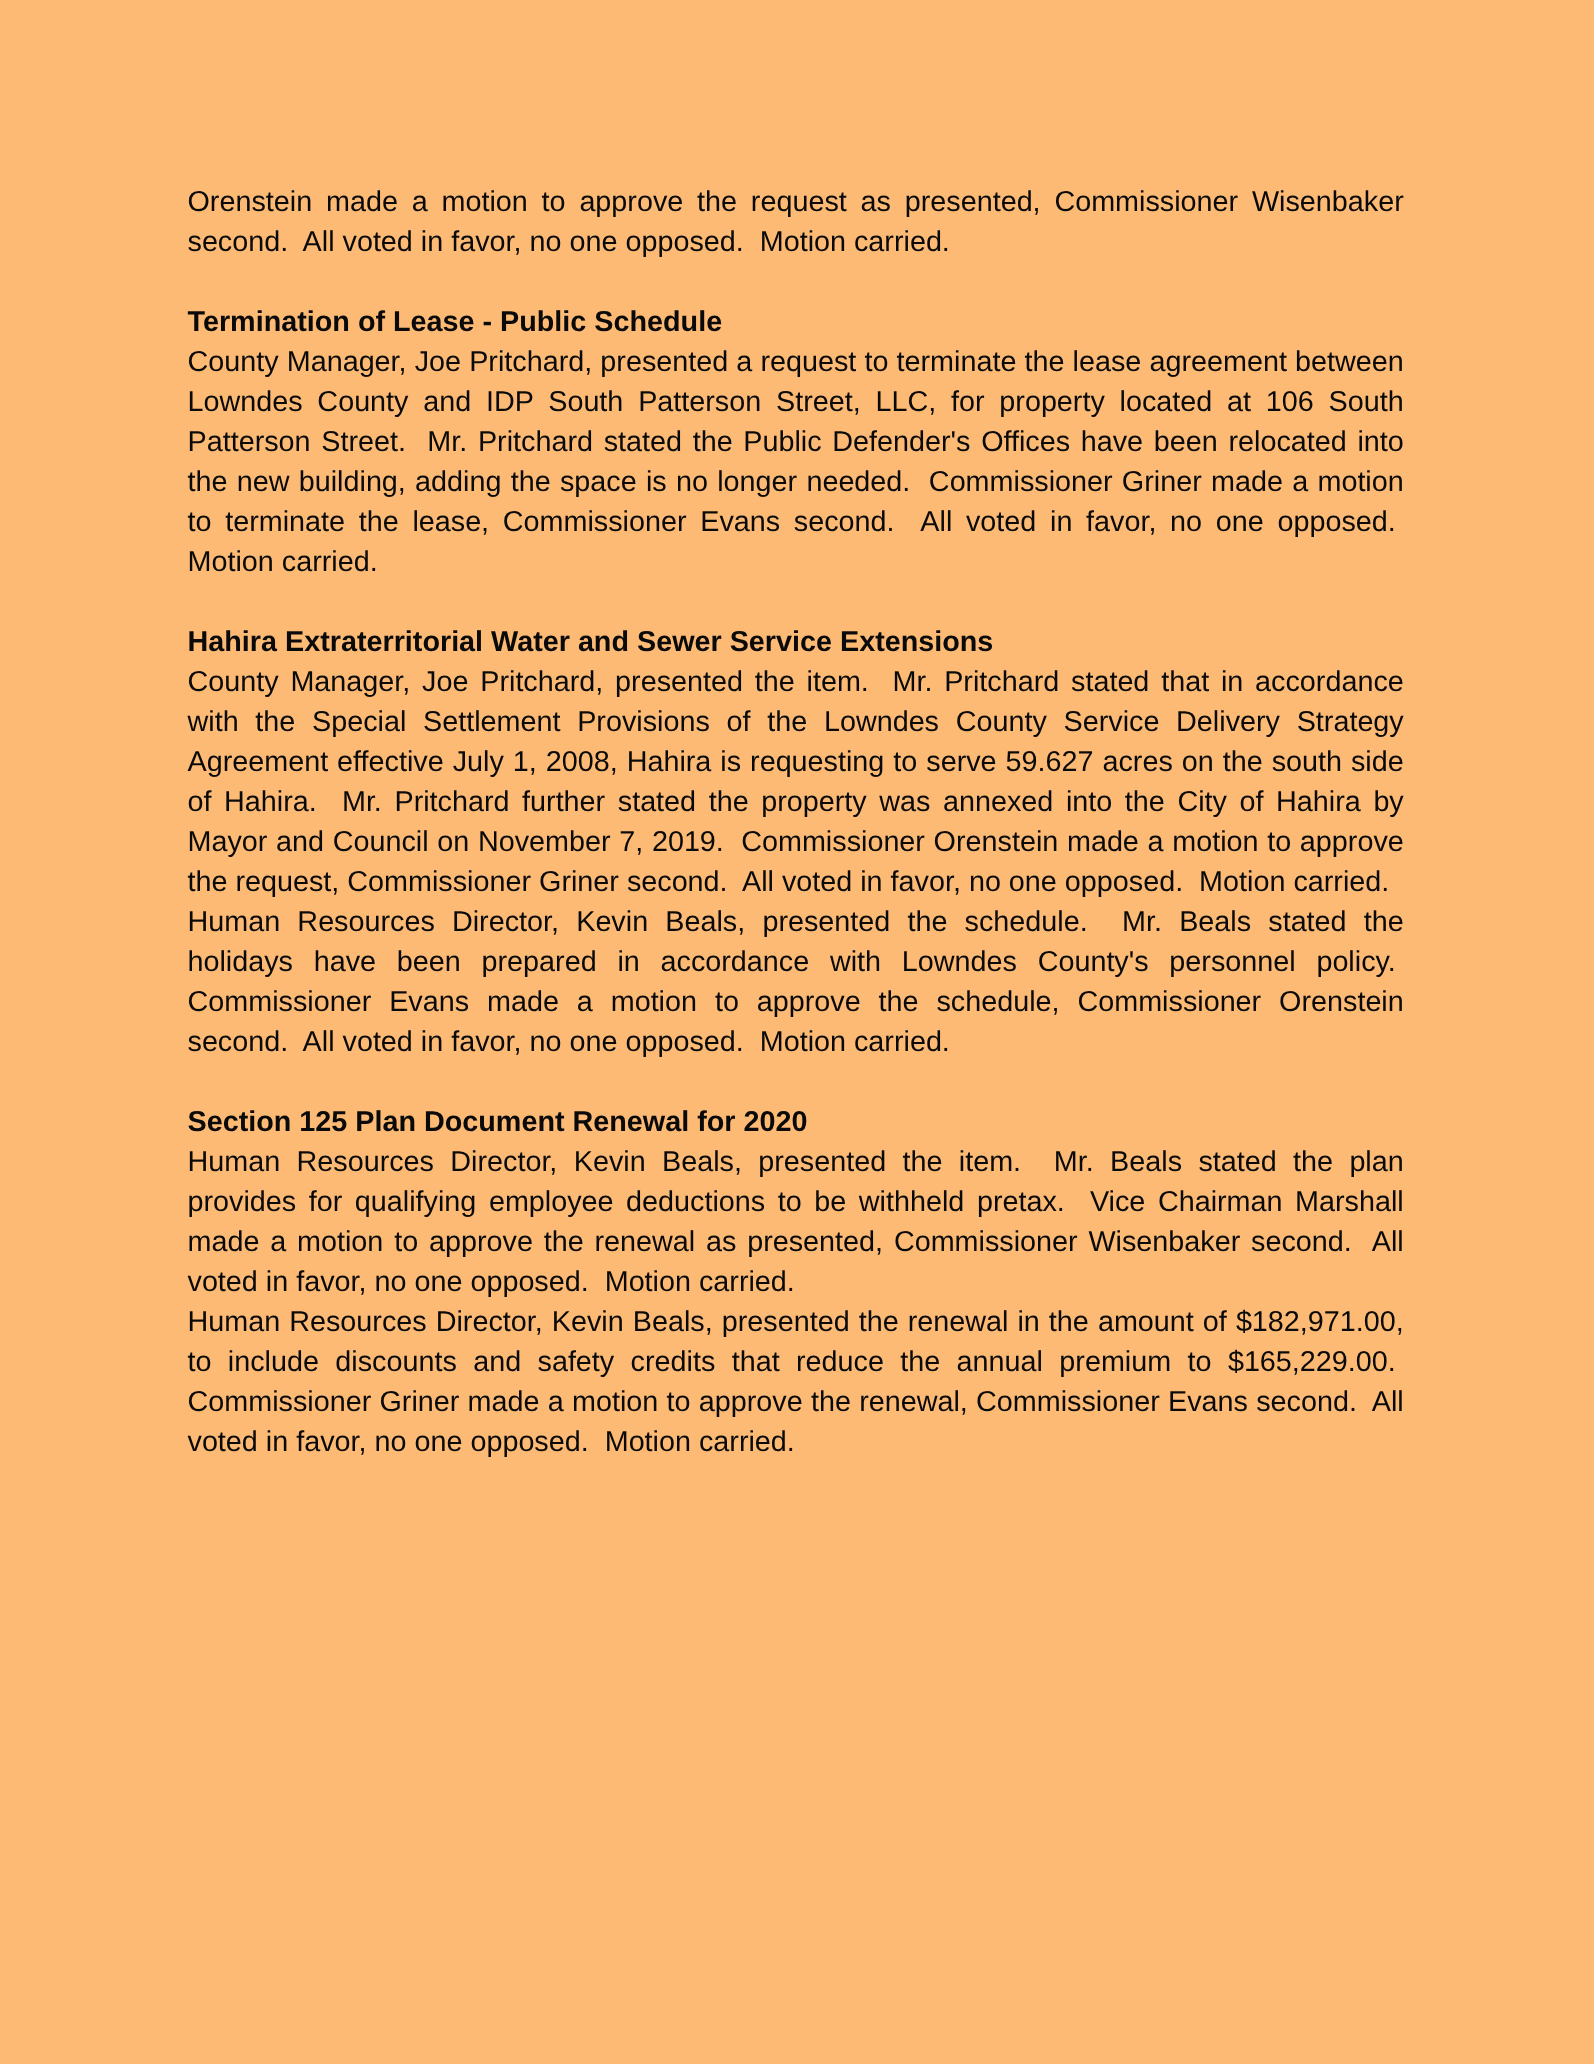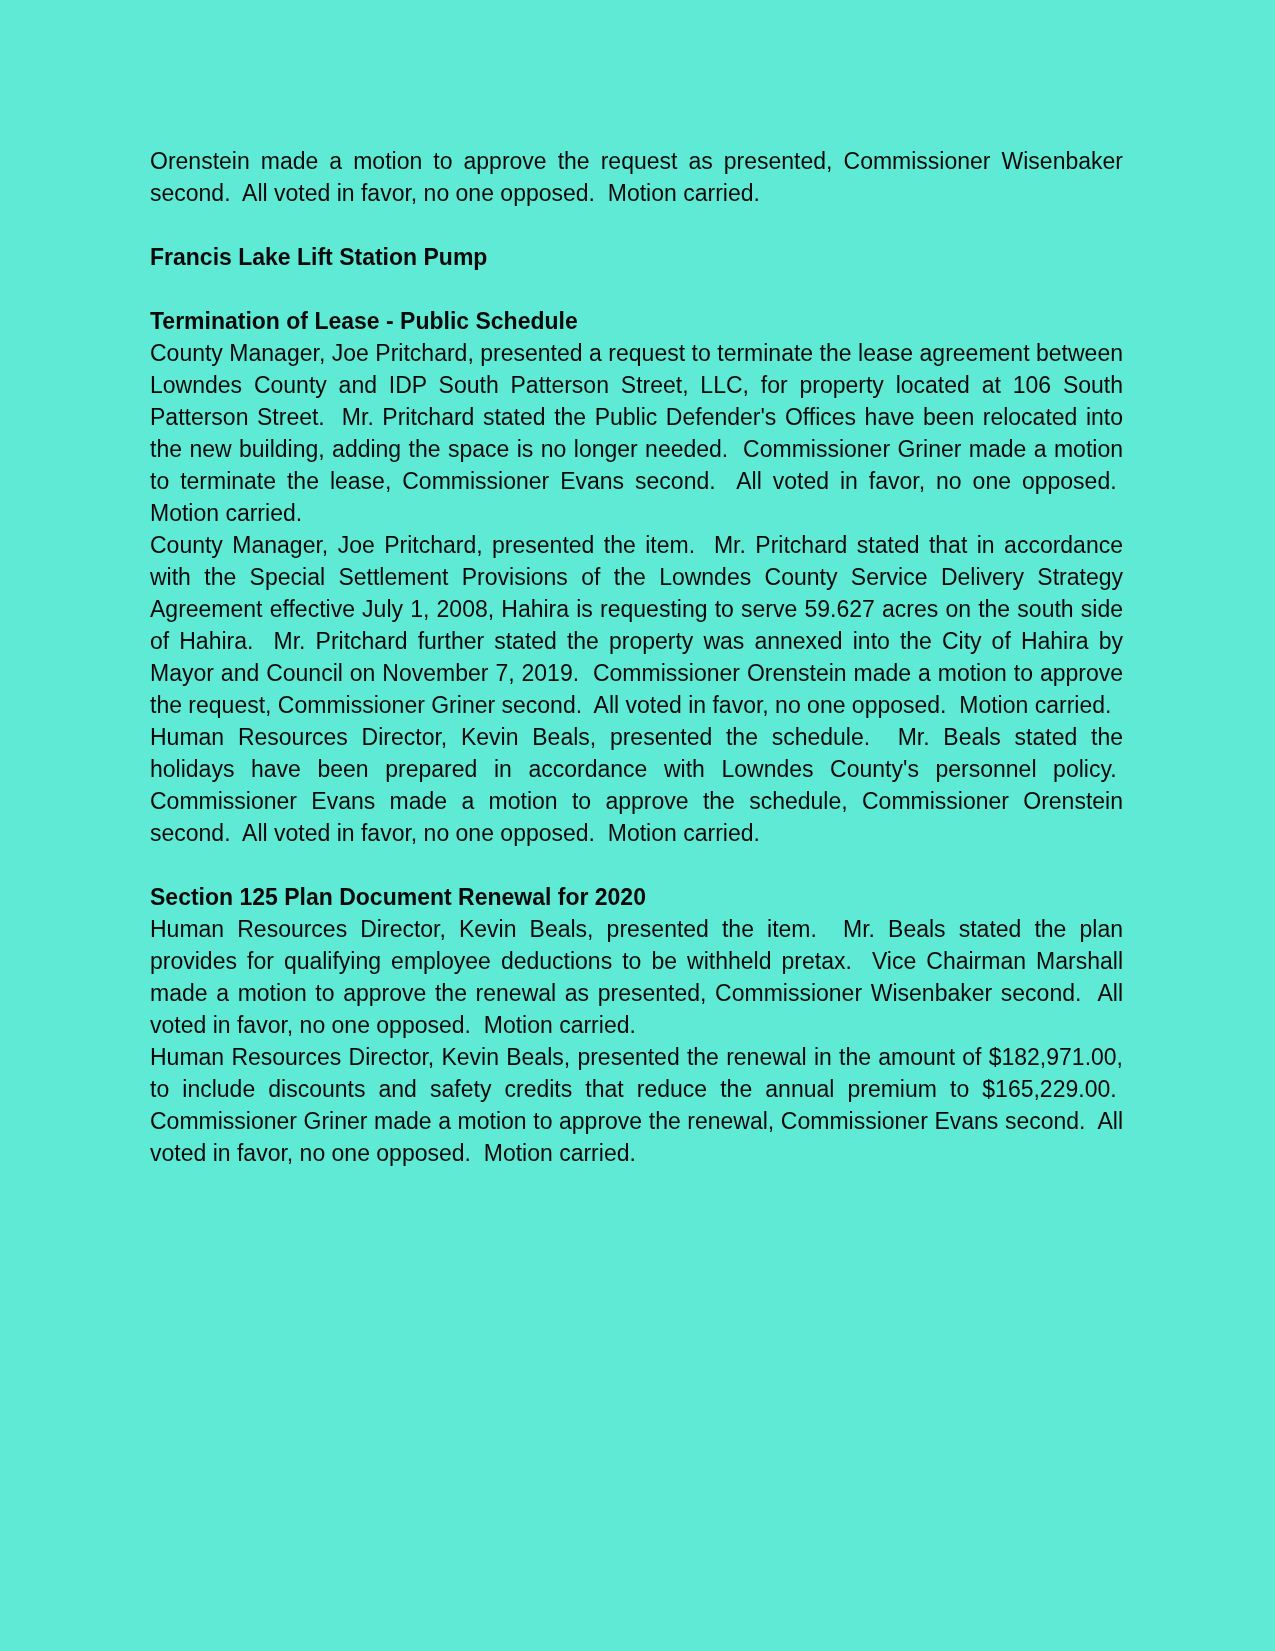--- a/index.html
+++ b/index.html
@@ -4,21 +4,21 @@
 <style>
   html, body {
     margin: 0;
     padding: 0;
     background: #ffffff;
   }
   .page {
     position: relative;
     width: 1275px;
     height: 1651px;
-    background: #5eead4;
+    background: #fdba74;
     box-sizing: border-box;
     padding: 145px 152px 0 150px;
     font-family: "Liberation Sans", "DejaVu Sans", sans-serif;
     font-size: 23px;
     line-height: 32px;
     color: #0a0a0a;
     overflow: hidden;
   }
   .para {
     margin: 0;
@@ -35,29 +35,29 @@
 </head>
 <body>
 
 <div class="page">
 
   <section>
     <p class="para">Orenstein made a motion to approve the request as presented, Commissioner Wisenbaker second.&nbsp; All voted in favor, no one opposed.&nbsp; Motion carried.</p>
   </section>
 
   <section>
-    <h2 class="heading">Francis Lake Lift Station Pump</h2>
   </section>
 
   <section>
     <h2 class="heading">Termination of Lease - Public Schedule</h2>
     <p class="para">County Manager, Joe Pritchard, presented a request to terminate the lease agreement between Lowndes County and IDP South Patterson Street, LLC, for property located at 106 South Patterson Street.&nbsp; Mr. Pritchard stated the Public Defender's Offices have been relocated into the new building, adding the space is no longer needed.&nbsp; Commissioner Griner made a motion to terminate the lease, Commissioner Evans second.&nbsp; All voted in favor, no one opposed.&nbsp; Motion carried.</p>
   </section>
 
   <section>
+    <h2 class="heading">Hahira Extraterritorial Water and Sewer Service Extensions</h2>
     <p class="para">County Manager, Joe Pritchard, presented the item.&nbsp; Mr. Pritchard stated that in accordance with the Special Settlement Provisions of the Lowndes County Service Delivery Strategy Agreement effective July 1, 2008, Hahira is requesting to serve 59.627 acres on the south side of Hahira.&nbsp; Mr. Pritchard further stated the property was annexed into the City of Hahira by Mayor and Council on November 7, 2019.&nbsp; Commissioner Orenstein made a motion to approve the request, Commissioner Griner second.&nbsp; All voted in favor, no one opposed.&nbsp; Motion carried.</p>
   </section>
 
   <section>
     <p class="para">Human Resources Director, Kevin Beals, presented the schedule.&nbsp; Mr. Beals stated the holidays have been prepared in accordance with Lowndes County's personnel policy.&nbsp; Commissioner Evans made a motion to approve the schedule, Commissioner Orenstein second.&nbsp; All voted in favor, no one opposed.&nbsp; Motion carried.</p>
   </section>
 
   <section>
     <h2 class="heading">Section 125 Plan Document Renewal for 2020</h2>
     <p class="para">Human Resources Director, Kevin Beals, presented the item.&nbsp; Mr. Beals stated the plan provides for qualifying employee deductions to be withheld pretax.&nbsp; Vice Chairman Marshall made a motion to approve the renewal as presented, Commissioner Wisenbaker second.&nbsp; All voted in favor, no one opposed.&nbsp; Motion carried.</p>

